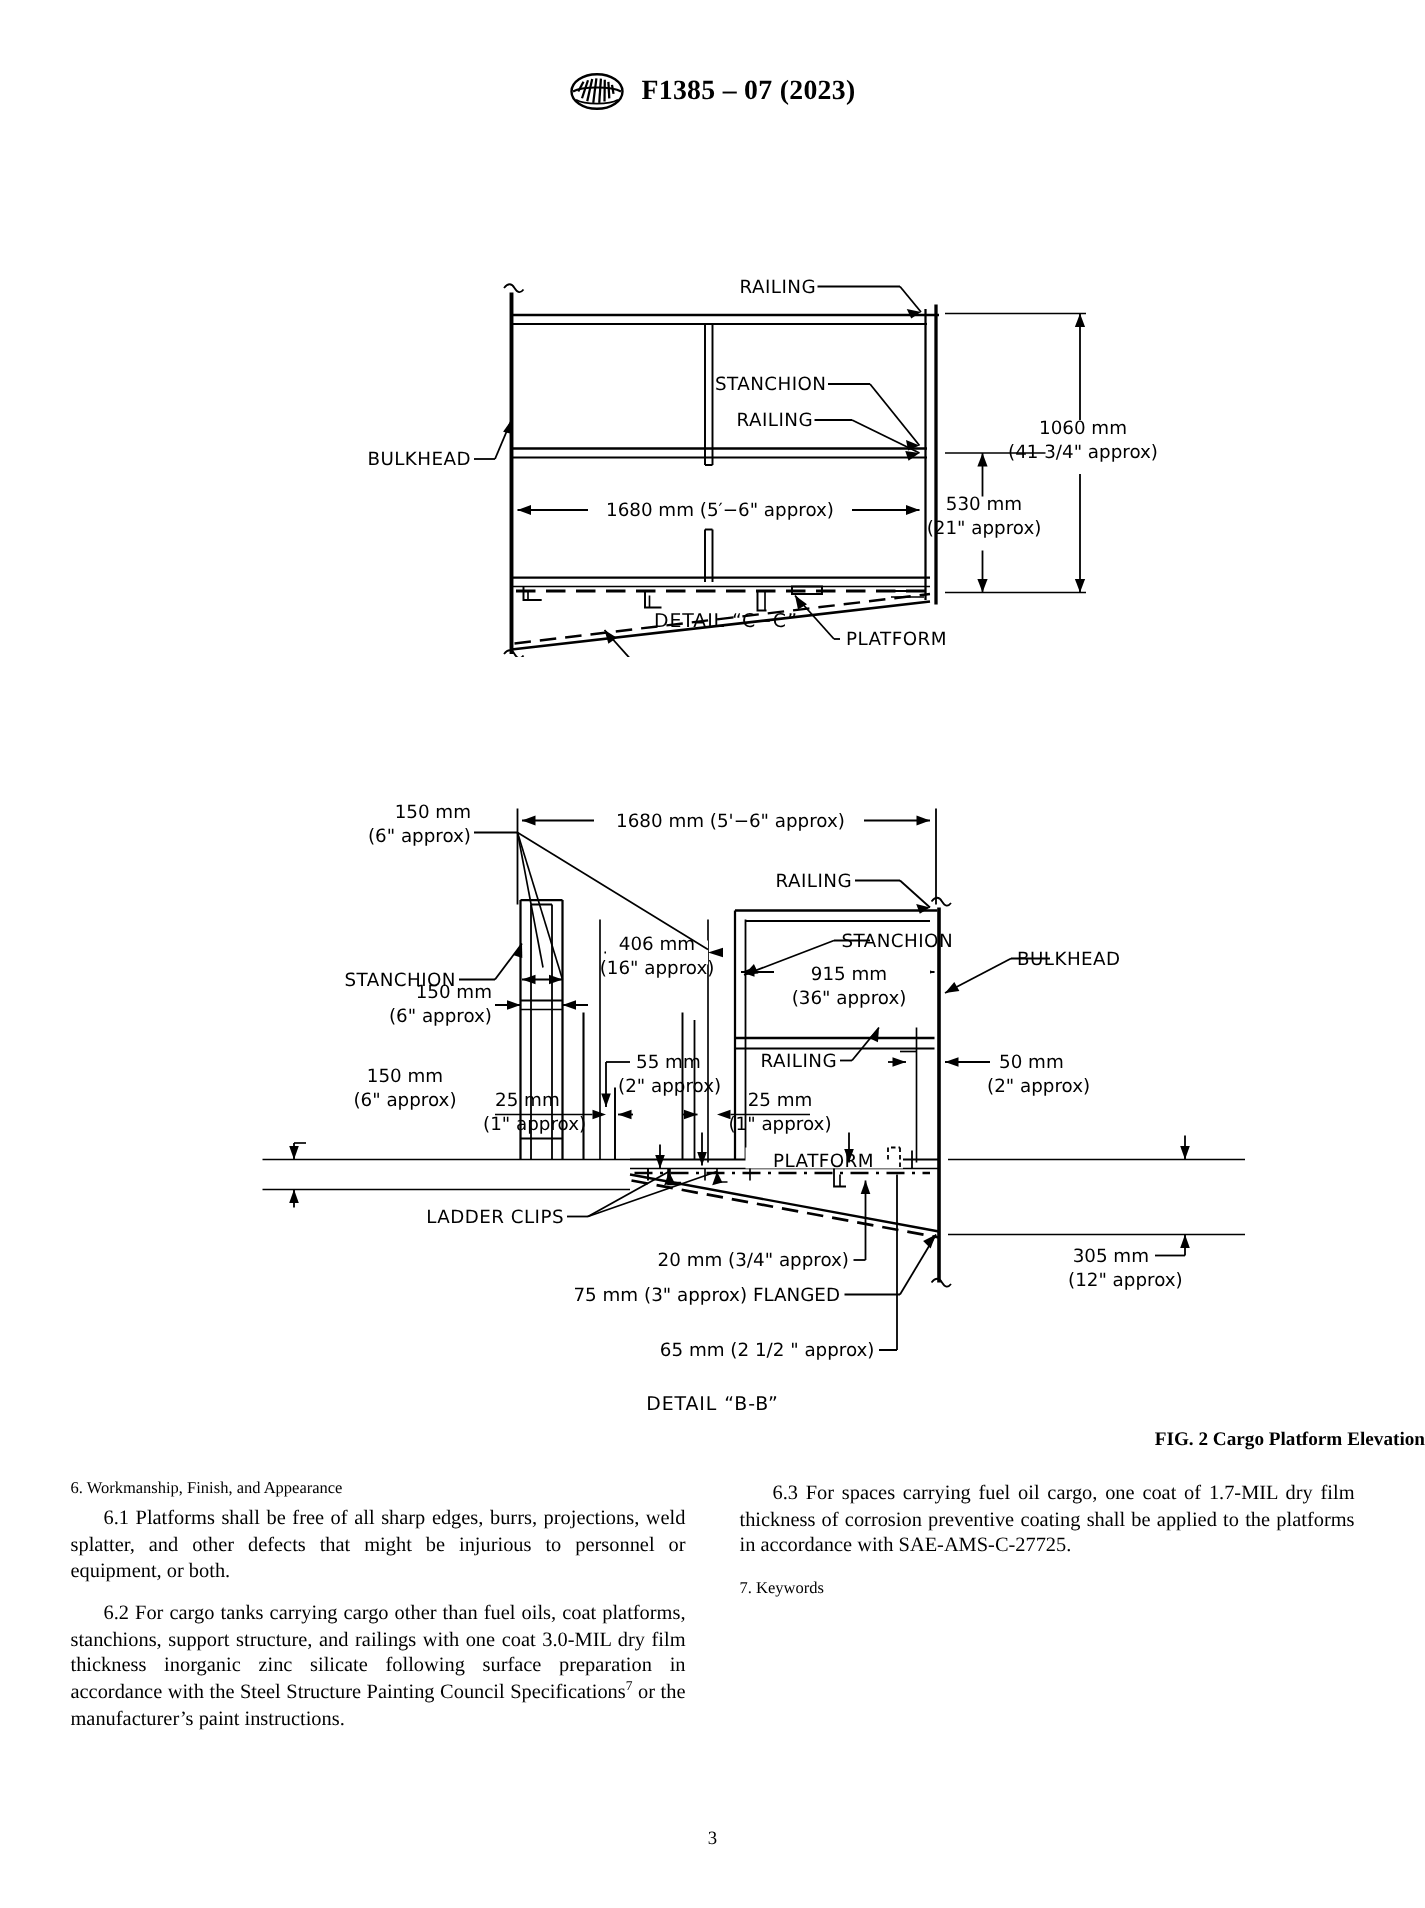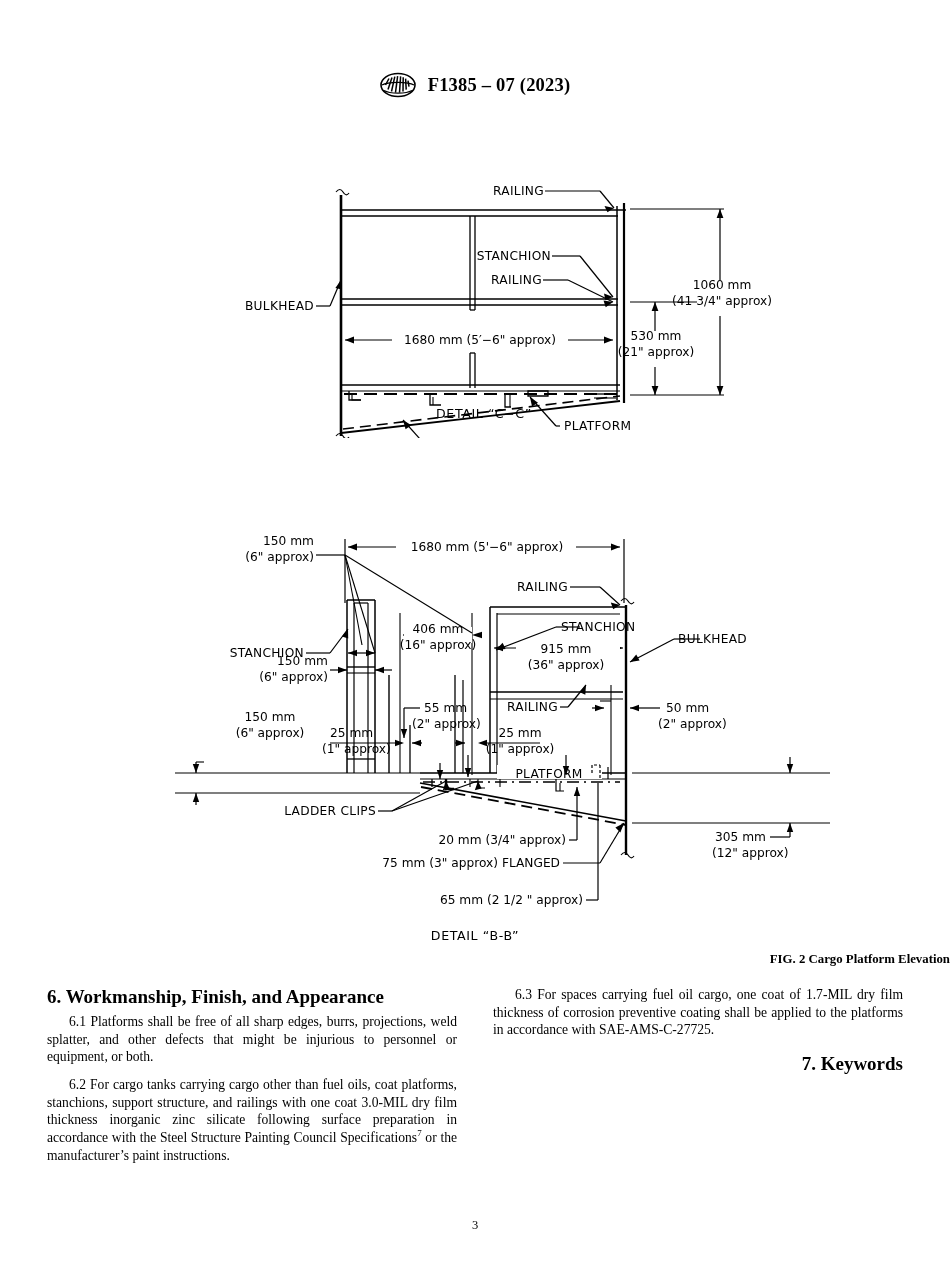--- a/index.html
+++ b/index.html
@@ -24,21 +24,20 @@
   
   .header {
     position: absolute;
     top: 48px;
     left: 0;
     width: 950px;
     display: flex;
     align-items: center;
     justify-content: center;
     gap: 12px;
-    margin-top: 24px;
   }
   .astm-logo {
     display: block;
   }
   .header-title {
     font-family: "Liberation Serif", serif;
     font-weight: bold;
     font-size: 18.5px;
     letter-spacing: 0.2px;
     white-space: nowrap;
@@ -83,26 +82,26 @@
     left: 47px;
     width: 856px;
     display: flex;
     gap: 36px;
   }
   .col {
     width: 410px;
   }
   h2.sec {
     font-family: "Liberation Serif", serif;
-    font-weight: bold;
-    font-size: 19px;
+    font-weight: normal;
+    font-size: 11px;
     margin: 0 0 5px 0;
     padding: 0;
   }
-  h2.sec.spaced { margin-top: 14px; text-align: right; }
+  h2.sec.spaced { margin-top: 14px; }
   p.para {
     font-family: "Liberation Serif", serif;
     font-size: 13.6px;
     line-height: 1.30;
     margin: 0 0 10px 0;
     text-align: justify;
     text-indent: 22px;
     hyphens: manual;
   }
   p.para:last-child { margin-bottom: 16px; }

